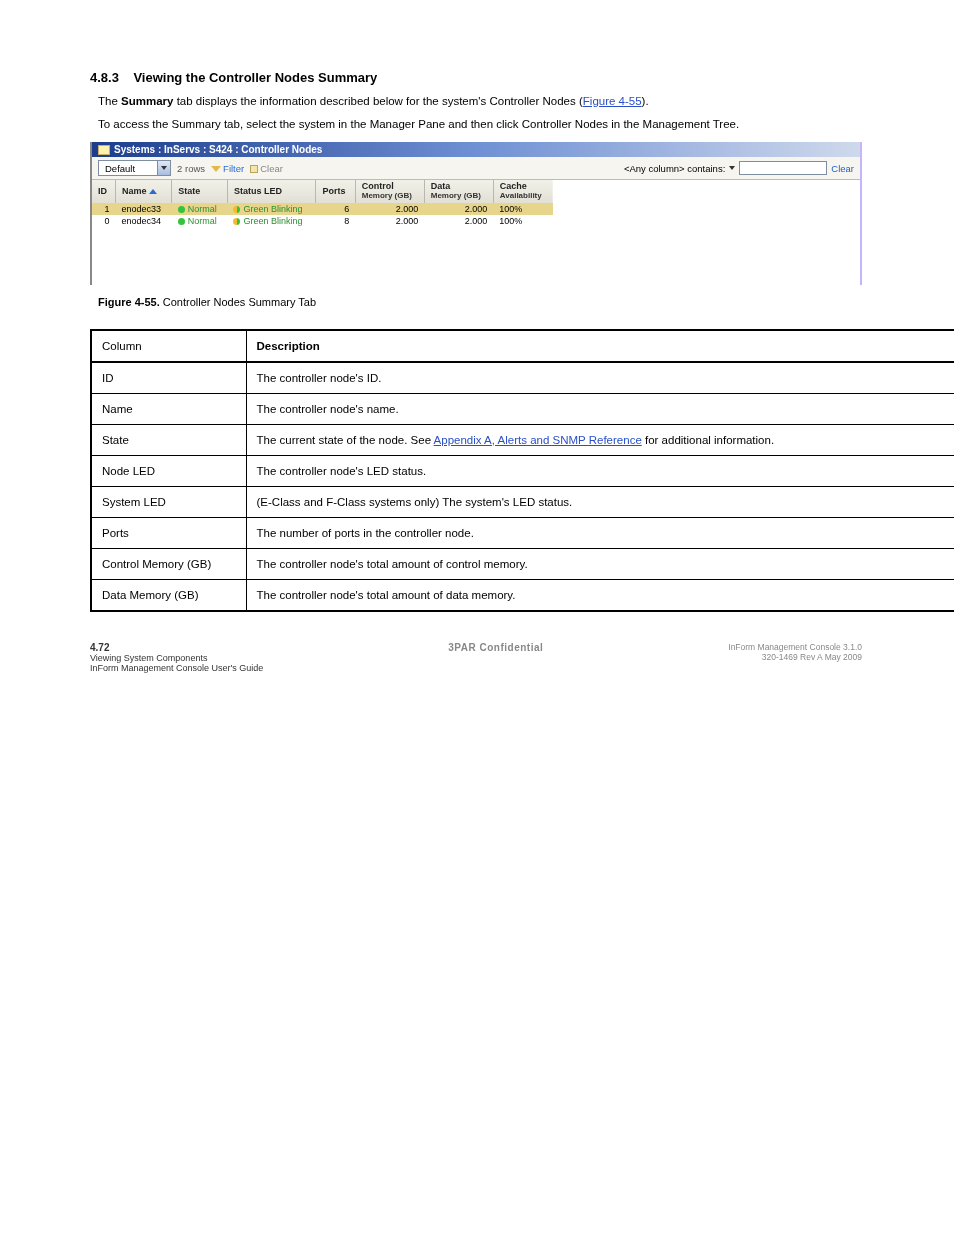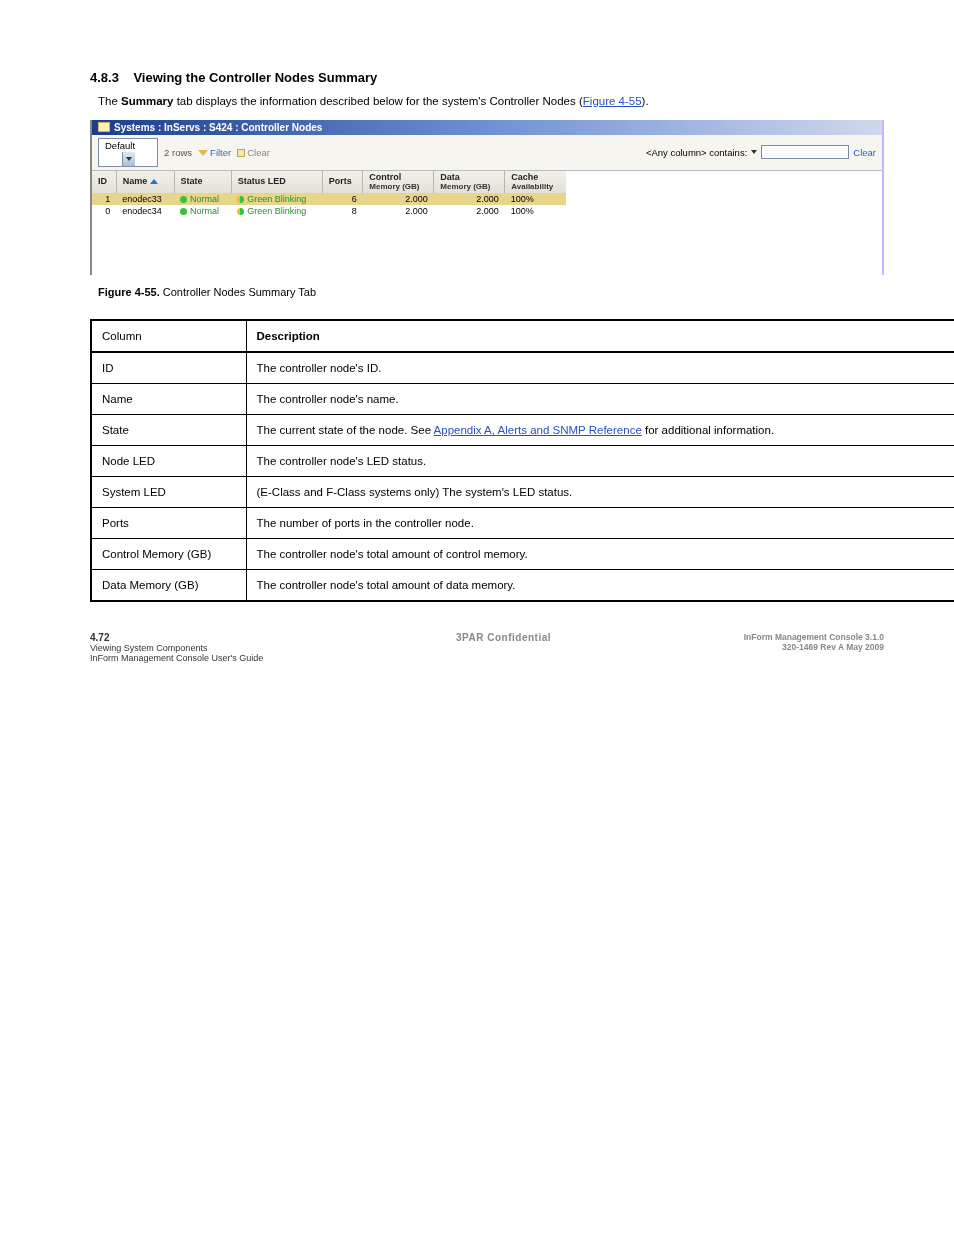--- a/index.html
+++ b/index.html
@@ -4,21 +4,21 @@
 <style>
   * { box-sizing: border-box; }
   body {
     margin: 0;
     font-family: Arial, Helvetica, sans-serif;
     font-size: 12px;
     color: #000;
     background: #fff;
     width: 954px;
   }
-  .page { padding: 40px 70px 60px 90px; }
+  .page { padding: 40px 92px 60px 90px; }
   .section-num { font-weight: bold; font-size: 13px; }
   .section-title { font-size: 13px; }
   h3 { margin: 30px 0 8px 0; font-size: 13px; }
   p { margin: 6px 8px; line-height: 1.45; font-size: 11.5px; }
   .link { color: #2a4fc7; text-decoration: underline; cursor: pointer; }
   .bold { font-weight: bold; }
   .ref-figure { margin-top: 18px; }
 
   
   .figure-wrap {
@@ -67,25 +67,24 @@
     padding: 3px 6px;
     display: flex;
     align-items: center;
     gap: 6px;
     font-size: 9.5px;
     justify-content: space-between;
   }
   .toolbar-left { display: flex; align-items: center; gap: 6px; }
   .toolbar-right { display: flex; align-items: center; gap: 4px; }
   .combo {
-    display: flex; align-items: center;
+    display: flex; align-items: flex-end;
     border: 1px solid #7f8da3;
     background: #fff;
     font-size: 9.5px;
-    flex-direction: column;
   }
   .combo .sel { padding: 1px 22px 1px 6px; }
   .combo .btn {
     width: 13px; height: 14px;
     background: linear-gradient(to bottom,#dfe8f6,#a7bde0);
     border-left: 1px solid #7f8da3;
     display: flex; align-items: center; justify-content: center;
   }
   .tri-down {
     width: 0; height: 0;
@@ -179,38 +178,39 @@
     color: #333;
     margin-top: 30px;
   }
   .footer .page-num { font-size: 10px; font-weight: bold; }
   .footer .confid {
     color: #888;
     font-weight: bold;
     font-size: 10px;
     letter-spacing: 0.5px;
   }
-  .footer .line2 { color: #888; font-size: 8.5px; font-weight: bold; }
+  .footer .line2 { color: #888; font-size: 8.5px; }
   .footer .right { text-align: right; }
 </style>
 </head>
 <body>
 
 <div class="page">
 
   <h3>
     <span class="section-num">4.8.3</span>
     &nbsp;&nbsp;
     <span class="section-title">Viewing the Controller Nodes Summary</span>
   </h3>
 
   <p>
     <span>The </span><span class="bold">Summary</span><span> tab displays the information described below for the system's Controller Nodes (</span><span class="link">Figure 4-55</span><span>).</span>
   </p>
 
+  <p>To access the Summary tab, select the system in the Manager Pane and then click Controller Nodes in the Management Tree.</p>
 
   <div class="figure-wrap ref-figure">
 
     <div class="titlebar">
       <span class="win-icon"></span>
       <span>Systems : InServs : S424 : Controller Nodes</span>
     </div>
 
 
     <div class="toolbar">

